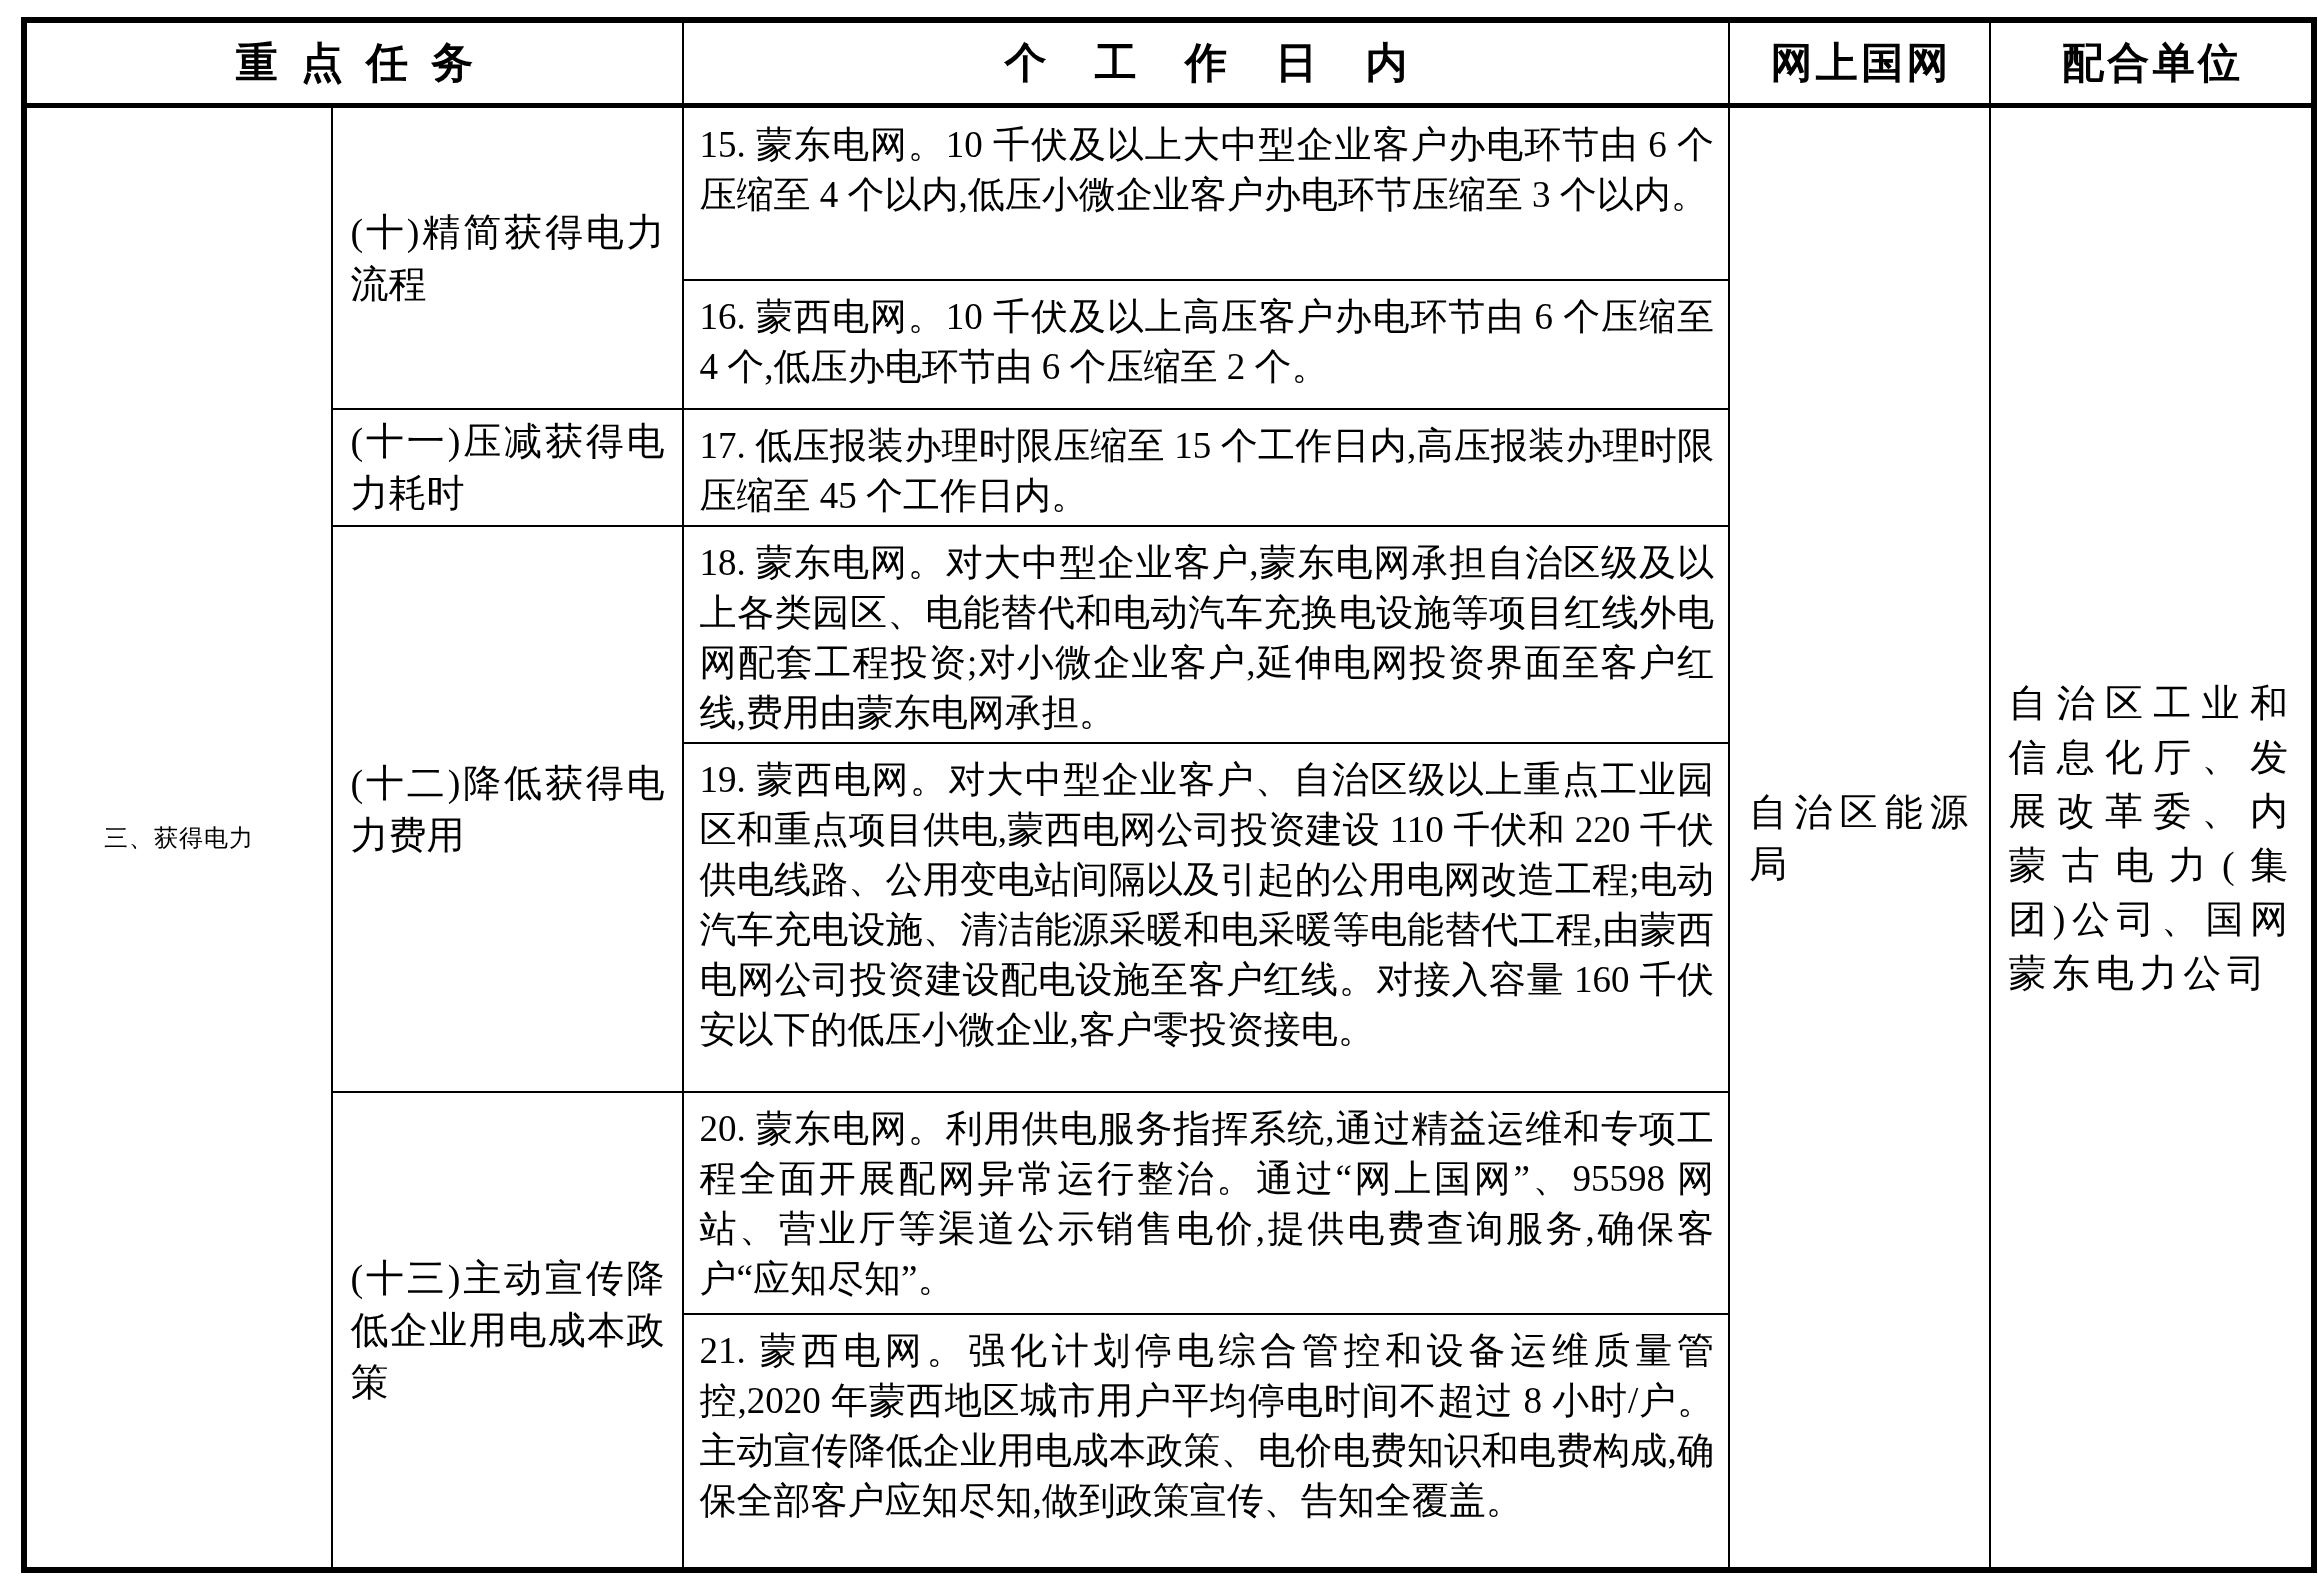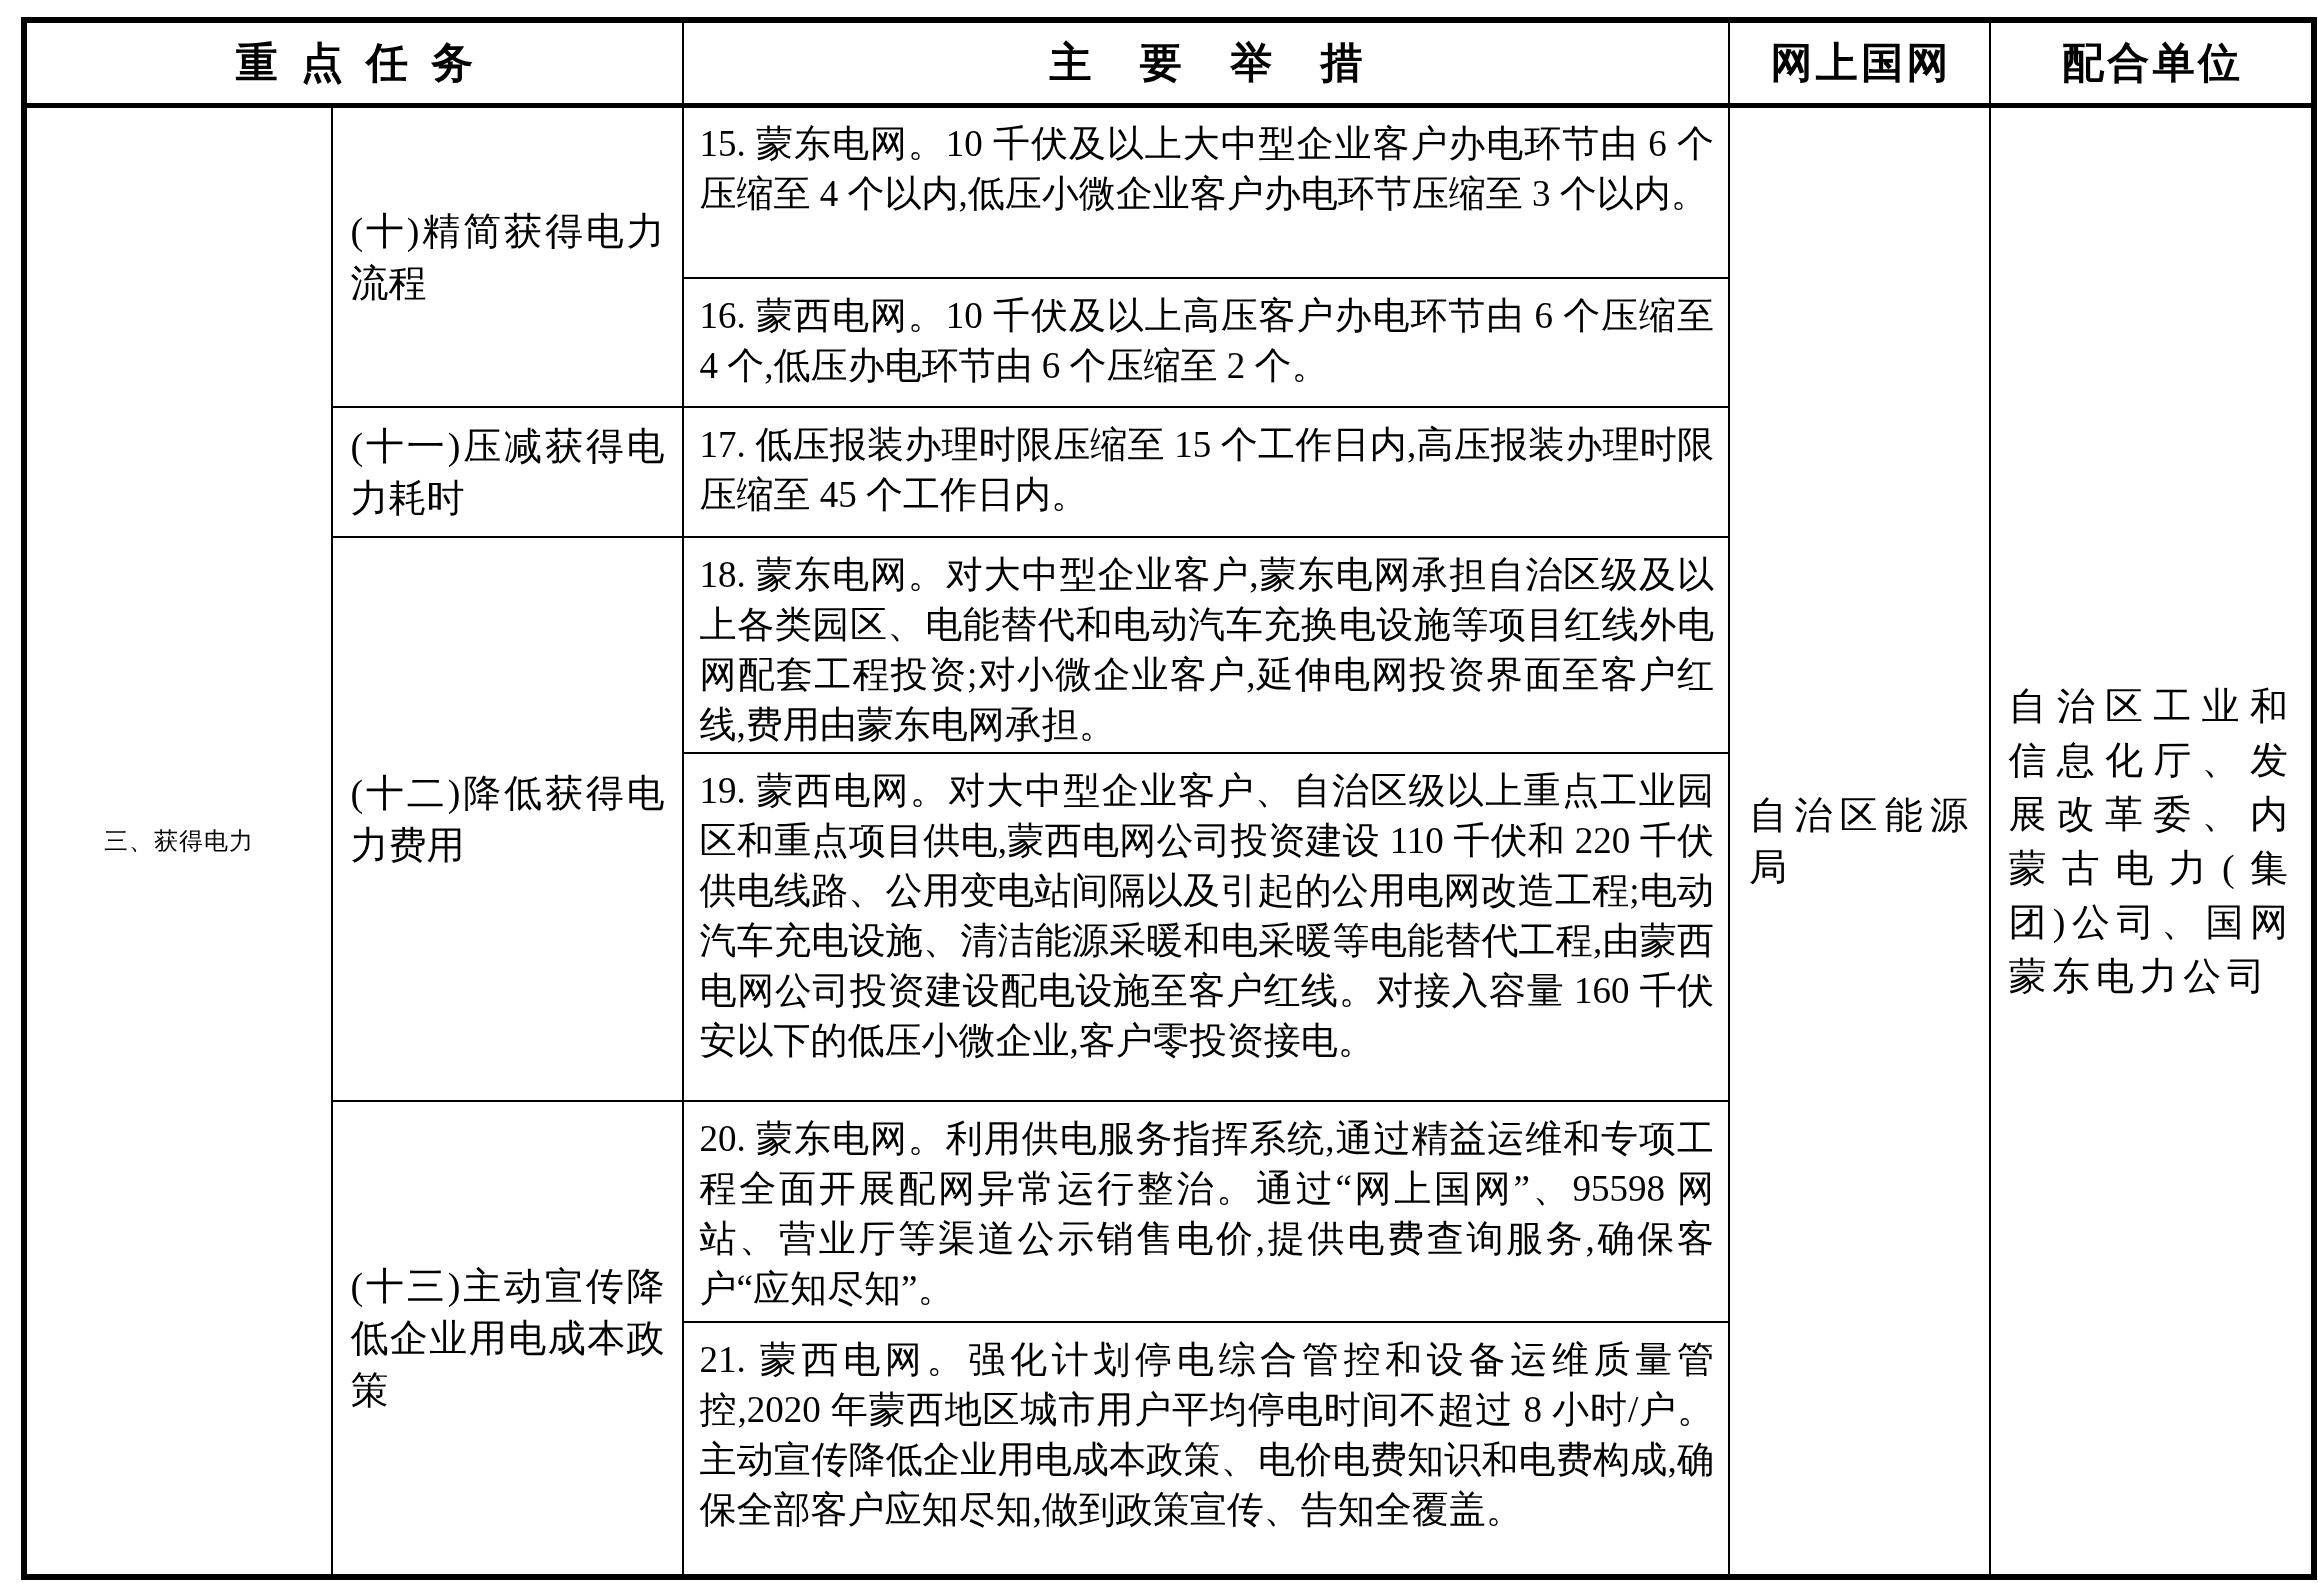--- a/index.html
+++ b/index.html
@@ -76,42 +76,42 @@
     text-align: justify;
     text-justify: inter-character;
     font-size: 38px;
     line-height: 54px;
     letter-spacing: 0.15em;
     padding: 0 17.4px;
   }
   tr.hdr { height: 85px; }
   tr.r15 { height: 173px; }
   tr.r16 { height: 129px; }
-  tr.r17 { height: 130px; }
+  tr.r17 { height: 116px; }
   tr.r18 { height: 216px; }
   tr.r19 { height: 348px; }
   tr.r20 { height: 221px; }
   tr.r21 { height: 255px; }
 </style>
 </head>
 <body>
 
 <div class="page">
   <table class="doc-table">
     <colgroup>
       <col style="width:308px">
       <col style="width:351px">
       <col style="width:1046px">
       <col style="width:261px">
       <col style="width:324px">
     </colgroup>
     <tbody>
         <tr class="hdr">
       <th colspan="2" class="hd-key">重点任务</th>
-      <th class="hd-main">主要举措</th>
+      <th class="hd-main">个工作日内</th>
       <th class="hd-unit">网上国网</th>
       <th class="hd-unit">配合单位</th>
     </tr>
     <tr class="r15">
       <td class="cat" rowspan="7">三、获得电力</td>
       <td class="task" rowspan="2">(十)精简获得电力流程</td>
       <td class="measure">15. 蒙东电网。10 千伏及以上大中型企业客户办电环节由 6 个压缩至 4 个以内,低压小微企业客户办电环节压缩至 3 个以内。</td>
       <td class="lead" rowspan="7">自治区能源局</td>
       <td class="support" rowspan="7">自治区工业和信息化厅、发展改革委、内蒙古电力(集团)公司、国网蒙东电力公司</td>
     </tr>

